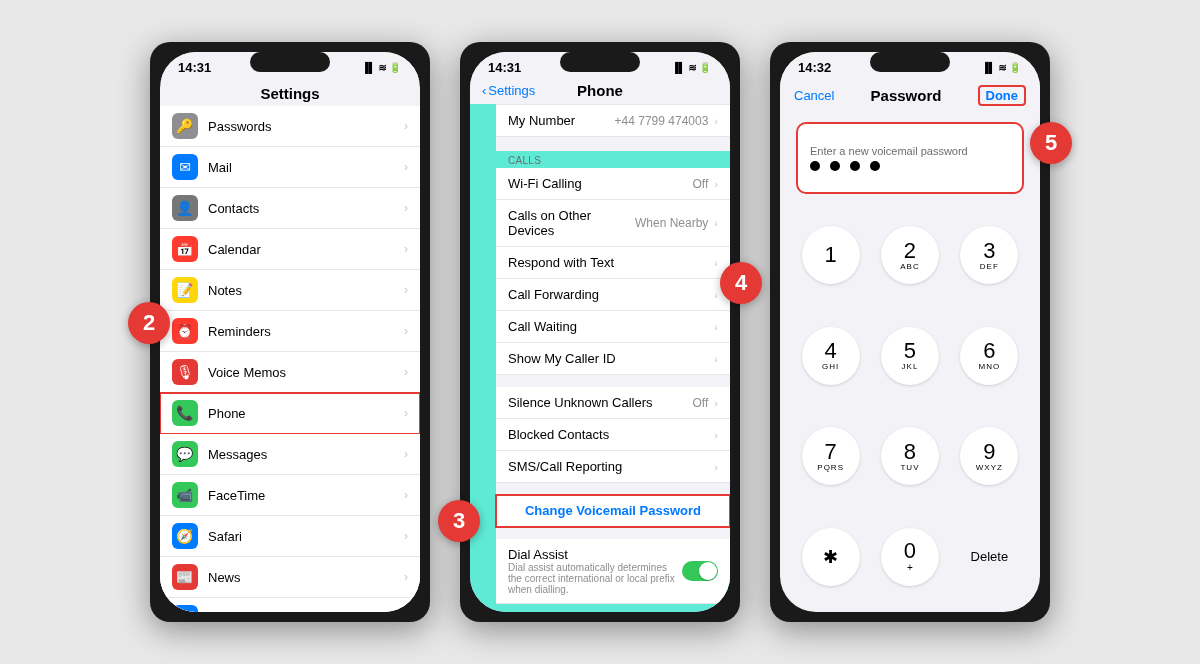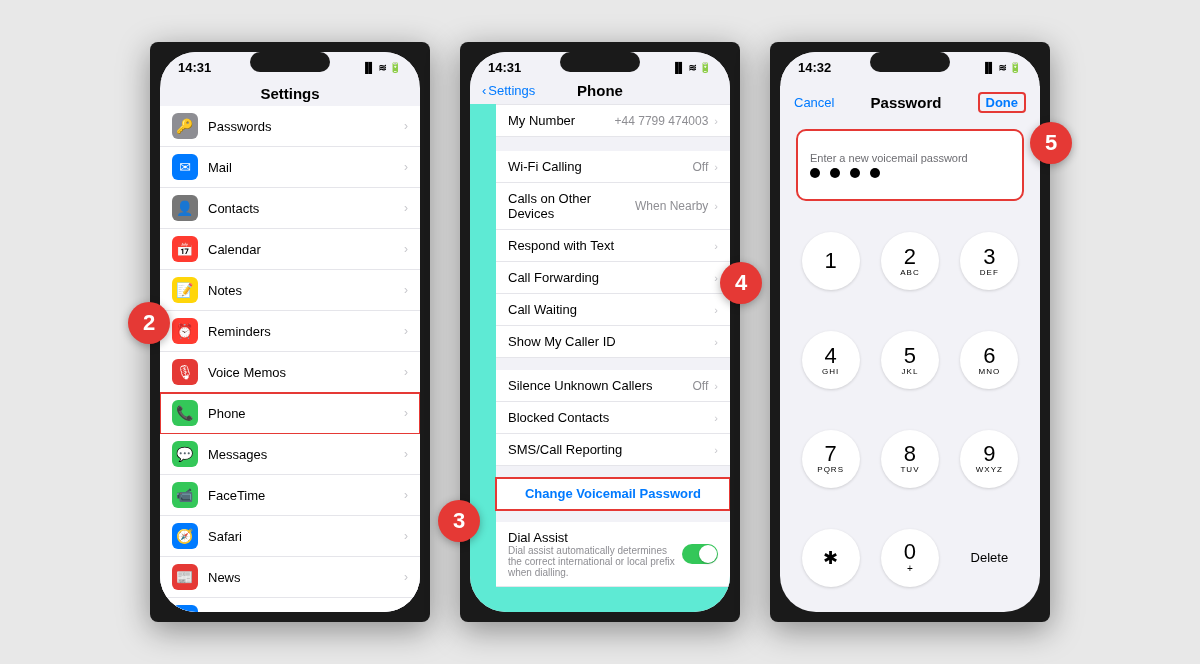--- a/index.html
+++ b/index.html
@@ -13,21 +13,21 @@
       gap: 30px;
       font-family: -apple-system, BlinkMacSystemFont, 'Helvetica Neue', Arial, sans-serif;
       overflow: hidden;
     }
 
     
     .phone-frame {
       width: 280px;
       height: 580px;
       background: #1a1a1a;
-      border-radius: 8px;
+      border-radius: 20px;
       padding: 10px;
       box-shadow: 0 8px 32px rgba(0,0,0,0.4);
       position: relative;
       flex-shrink: 0;
     }
     .phone-screen {
       width: 100%;
       height: 100%;
       background: #f2f2f7;
       border-radius: 36px;
@@ -221,21 +221,20 @@
       box-shadow: 0 1px 2px rgba(0,0,0,0.2);
     }
 
     
     .pw-header {
       display: flex;
       align-items: center;
       justify-content: space-between;
       padding: 6px 14px;
       background: #f2f2f7;
-      margin-top: 7px;
     }
     .pw-cancel { color: #007aff; font-size: 13px; }
     .pw-title { font-size: 15px; font-weight: 600; }
     .pw-done { color: #007aff; font-size: 13px; font-weight: 600; }
     .pw-done-box {
       border: 2px solid #e53935;
       border-radius: 4px;
       padding: 1px 6px;
     }
 
@@ -420,20 +419,21 @@
         <div class="phone-header-title">Phone</div>
       </div>
       <div class="phone-list-section">
 
         <div class="list-item" style="border-top: 0.5px solid #e5e5ea;">
           <span class="list-item-label">My Number</span>
           <span class="list-item-value">+44 7799 474003</span>
           <span class="list-item-chevron">›</span>
         </div>
         <div class="section-gap" style="height:14px;"></div>
+        <div class="list-section-header">Calls</div>
         <div class="list-item">
           <span class="list-item-label">Wi-Fi Calling</span>
           <span class="list-item-value">Off</span>
           <span class="list-item-chevron">›</span>
         </div>
         <div class="list-item">
           <span class="list-item-label">Calls on Other Devices</span>
           <span class="list-item-value">When Nearby</span>
           <span class="list-item-chevron">›</span>
         </div>

